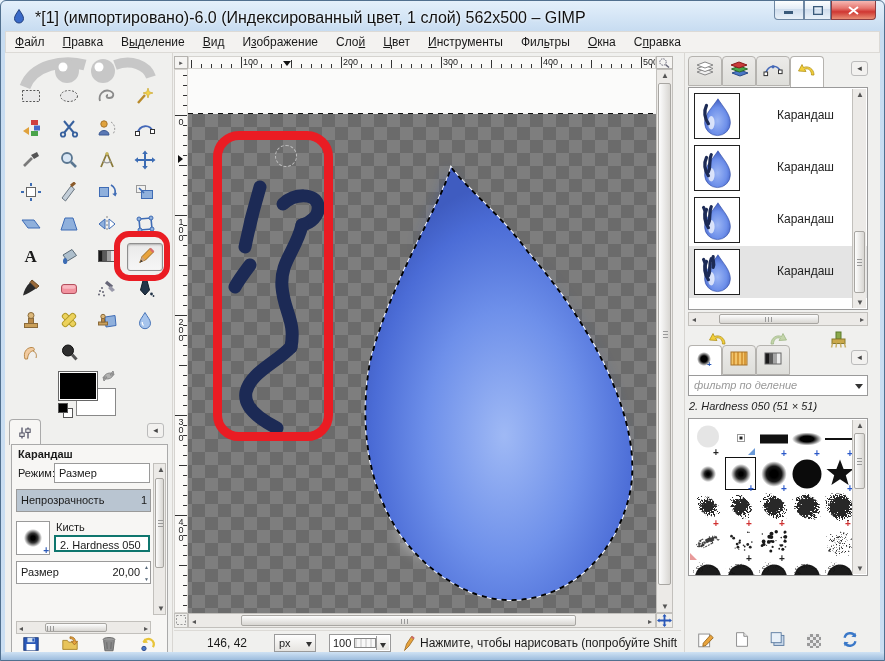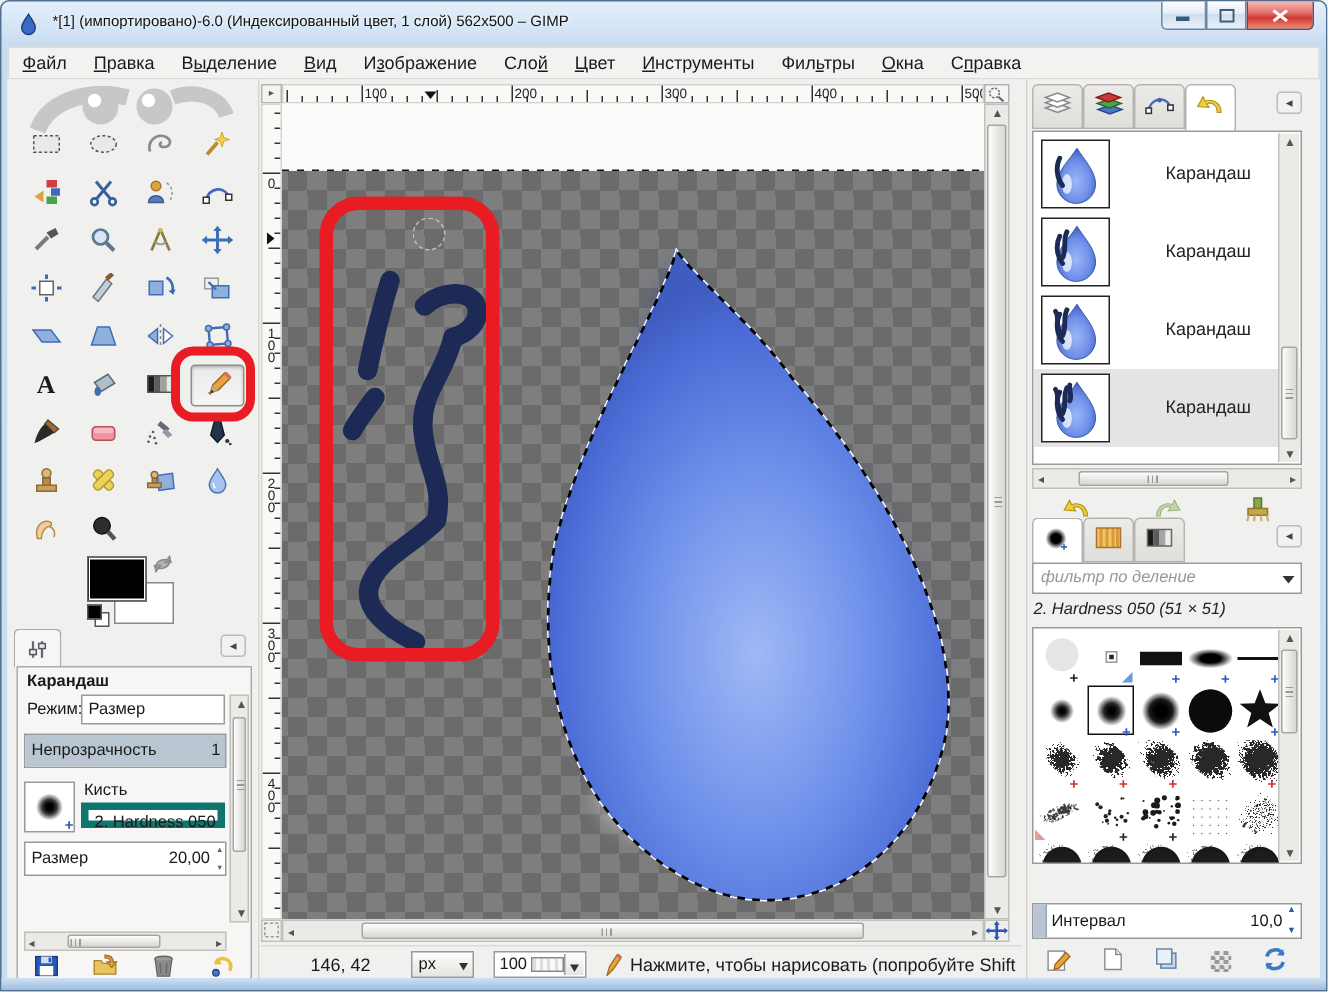--- a/index.html
+++ b/index.html
@@ -4,21 +4,21 @@
 <style>
   *{margin:0;padding:0;box-sizing:border-box}
   html,body{width:885px;height:661px;overflow:hidden}
   body{font-family:"Liberation Sans",sans-serif;font-size:12px;color:#1a1a1a;position:relative;
        background:linear-gradient(#e9f3fc,#bcd3ea 40%,#a9c4e2);}
   
   #win{position:absolute;inset:0;border:1px solid #51708f;border-radius:6px 6px 0 0;
        background:linear-gradient(#e4f0fb,#c7dcf1 30px,#cadef2);}
   #titlebar{position:absolute;left:0;top:0;right:0;height:30px;}
   #title-icon{position:absolute;left:10px;top:7px;width:16px;height:16px}
-  #title-text{position:absolute;left:34px;top:8px;font-size:10px;color:#111;text-shadow:0 0 3px #fff;white-space:nowrap}
+  #title-text{position:absolute;left:34px;top:8px;font-size:16px;color:#111;text-shadow:0 0 3px #fff;white-space:nowrap}
   .winbtn{position:absolute;top:0;height:19px;border:1px solid #6e87a3;border-top:none;
           background:linear-gradient(#fdfefe,#e3ecf6 45%,#cfdded 46%,#e9f1f9);display:flex;align-items:center;justify-content:center}
   #btn-min{right:80px;width:30px;border-radius:0 0 0 4px}
   #btn-max{right:53px;width:27px}
   #btn-close{right:8px;width:45px;border-radius:0 0 4px 0;border-color:#8c3d41;
              background:linear-gradient(#f6b8b3,#e6766f 40%,#cf3732 60%,#e98e75)}
   #menubar{position:absolute;left:4px;top:30px;right:4px;height:22px;background:#f3f2f0;border:1px solid #dcdad6;display:flex;align-items:center}
   .mi{padding:3px 9px;cursor:default;white-space:nowrap}
   .mi .u{text-decoration:underline}
   #content{position:absolute;left:4px;top:52px;right:4px;height:601px;background:#f0f0ee}
@@ -45,21 +45,21 @@
   .spinslider{position:absolute;left:4px;width:135px;height:23px;border:1px solid #9a9a9a;background:#fff;overflow:hidden;font-size:11px}
   .spinslider .fill{position:absolute;left:0;top:0;bottom:0;background:#b9c5d1}
   .spinslider .lab{position:absolute;left:4px;top:4px;white-space:nowrap}
   .spinslider .val{position:absolute;right:3px;top:4px}
   #to-opacity{top:44px}
   #to-brush-thumb{position:absolute;left:4px;top:76px;width:34px;height:34px;background:#fff;border:1px solid #9a9a9a}
   #to-brush-thumb .dot{position:absolute;left:4px;top:4px;width:24px;height:24px;border-radius:50%;
        background:radial-gradient(closest-side,#000 18%,rgba(0,0,0,.8) 40%,rgba(0,0,0,0) 75%)}
   #to-brush-thumb .plus{position:absolute;right:0;bottom:-2px;color:#2a58b8;font-size:10px;font-weight:bold}
   #to-brush-label{position:absolute;left:44px;top:76px;font-size:11px}
-  #to-brush-value{position:absolute;left:42px;top:90px;width:96px;height:17px;background:#fff;border:5px solid #0f766e;font-size:11px;padding:2px 4px;white-space:nowrap}
+  #to-brush-value{position:absolute;left:42px;top:90px;width:96px;height:17px;background:#fff;border:2px solid #0f766e;font-size:11px;padding:2px 4px;white-space:nowrap}
   #to-size{top:116px}
   #to-aspect{top:146px}
   .mini-spin{position:absolute;right:-1px;top:2px;width:7px;height:18px;font-size:5px;color:#567;display:flex;flex-direction:column;justify-content:space-between}
   #to-vscroll{position:absolute;left:141px;top:18px;width:13px;height:152px;background:#eceae7;border:1px solid #c2c0bc}
   #to-vscroll .thumb{position:absolute;left:1px;top:14px;width:9px;height:90px;background:linear-gradient(90deg,#fdfdfd,#d8d6d2);border:1px solid #a8a6a2;border-radius:2px}
   .grip{position:absolute;left:2px;top:50%;width:5px;height:7px;margin-top:-3px;
         background:repeating-linear-gradient(#9a9a9a 0 1px,transparent 1px 3px)}
   #to-hscroll{position:absolute;left:4px;top:176px;width:135px;height:13px;background:#eceae7;border:1px solid #c2c0bc}
   #to-hscroll .thumb{position:absolute;left:28px;top:1px;width:62px;height:9px;background:linear-gradient(#fdfdfd,#d8d6d2);border:1px solid #a8a6a2;border-radius:2px}
   .sb-arrow{position:absolute;font-size:8px;color:#555;line-height:11px}
@@ -1087,29 +1087,20 @@
               </svg></span>
           </div>
           <div id="br-vscroll">
           <span class="sb-arrow" style="left:3px;top:0">▲</span>
           <div class="thumb">
               <span class="grip"></span>
             </div>
           <span class="sb-arrow" style="left:3px;bottom:0">▼</span>
         </div>
       </div>
-      <div id="br-interval">
-        <div class="fill"></div>
-        <span class="lab">Интервал</span>
-        <span class="val">10,0</span>
-        <span class="spin">
-            <span>▲</span>
-            <span>▼</span>
-          </span>
-      </div>
       <div id="br-buttons">
           <div class="iconbtn">
             <span><svg width="20" height="19" viewBox="0 0 22 20">
                 <rect x="3" y="4" width="12" height="14" fill="#fff" stroke="#888"></rect>
                 <path d="M8,14 L16,5 L19,8 L11,16.5 L7.5,17.5 Z" fill="#e8a33c" stroke="#9a6a22"></path>
               </svg></span>
           </div>
           <div class="iconbtn">
             <span><svg width="20" height="19" viewBox="0 0 22 20">
                 <path d="M5,2.5 L13,2.5 L17,6.5 L17,17.5 L5,17.5 Z" fill="#fff" stroke="#888"></path>

